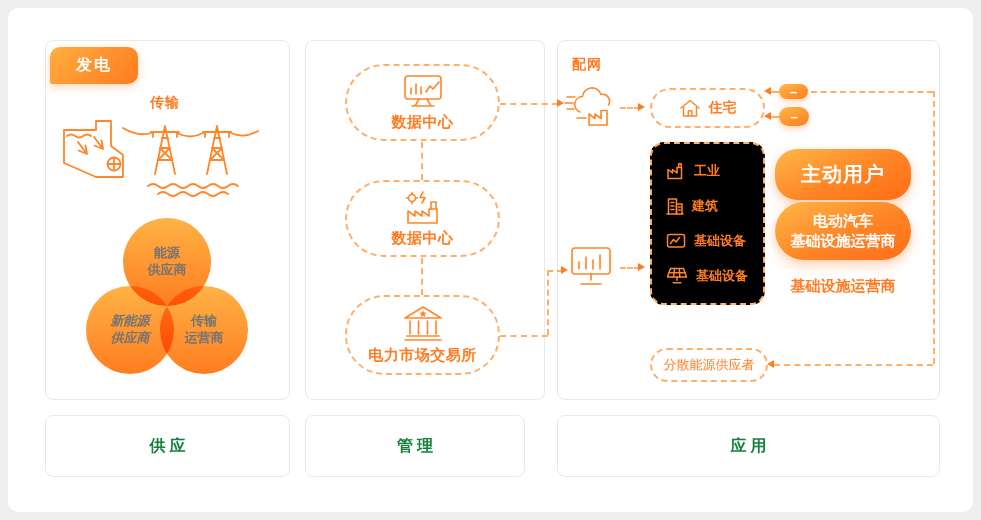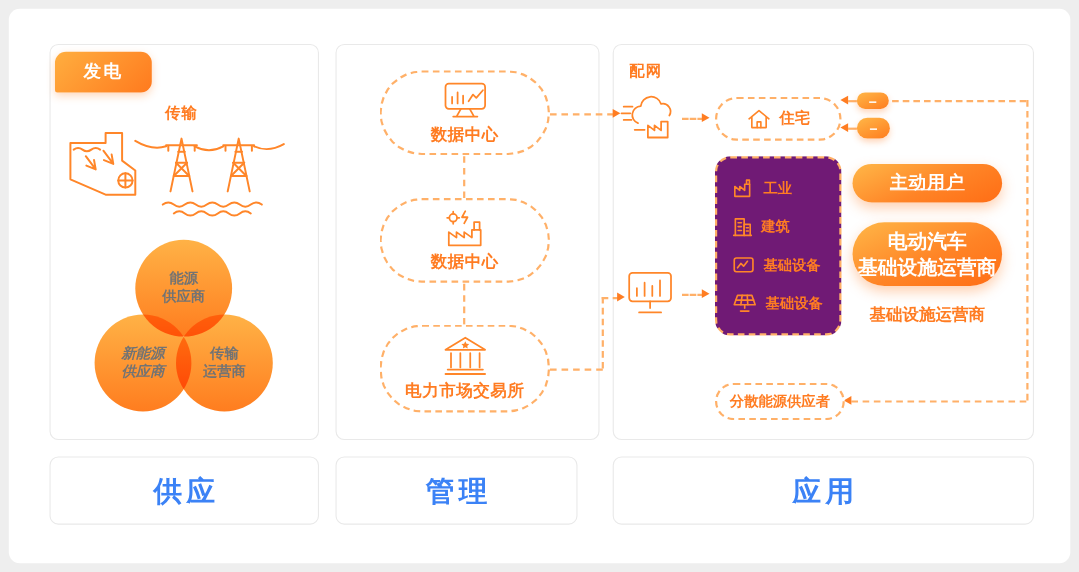--- a/index.html
+++ b/index.html
@@ -13,21 +13,21 @@
   .panel { position:absolute; border:1px solid #e9e9e9; border-radius:8px; background:#fff; }
   #supply-panel { left:45px;  top:40px; width:245px; height:360px; }
   #manage-panel { left:305px; top:40px; width:240px; height:360px; }
   #app-panel    { left:557px; top:40px; width:383px; height:360px; }
 
   .footer-box { position:absolute; top:415px; height:62px; border:1px solid #e9e9e9;
                 border-radius:8px; background:#fff; display:flex; align-items:center; justify-content:center; }
   #supply-footer { left:45px;  width:245px; }
   #manage-footer { left:305px; width:220px; }
   #app-footer    { left:557px; width:383px; }
-  .footer-box span { color:#3b82f6; font-size:26px; font-weight:bold; letter-spacing:4px; text-indent:4px; }
+  .footer-box span { color:#15803d; font-size:16px; font-weight:bold; letter-spacing:4px; text-indent:4px; }
 
   
   .hdash { position:absolute; border-top:2px dashed #ffb068; height:0; }
   .vdash { position:absolute; border-left:2px dashed #ffb068; width:0; }
   .arr-r { position:absolute; width:0; height:0; border-top:4px solid transparent;
            border-bottom:4px solid transparent; border-left:7px solid #ff7d22; }
   .arr-l { position:absolute; width:0; height:0; border-top:4px solid transparent;
            border-bottom:4px solid transparent; border-right:7px solid #ff7d22; }
 
   
@@ -64,47 +64,47 @@
     font-size:14px; font-weight:bold; letter-spacing:1px; }
   #cloud-icon   { position:absolute; left:563px; top:80px; }
   #monitor-icon { position:absolute; left:567px; top:245px; }
 
   #house-box { position:absolute; left:650px; top:88px; width:115px; height:40px;
     border:2px dashed #ffb068; border-radius:20px; background:#fff;
     display:flex; align-items:center; justify-content:center; gap:8px;
     color:#ff7c22; font-size:14px; font-weight:bold; }
 
   #loads-box { position:absolute; left:650px; top:142px; width:115px; height:163px;
-    border:2px dashed #ffb068; border-radius:14px; background:#701a75;
+    border:2px dashed #ffb068; border-radius:14px; background:#000000;
     display:flex; flex-direction:column; justify-content:space-around;
     padding:10px 4px 10px 14px; }
   .load-row { display:flex; align-items:center; gap:8px;
     color:#ff7c22; font-size:13px; font-weight:bold; }
 
   .spill { position:absolute; background:linear-gradient(155deg,#ffb748,#ff7c1e);
     color:#fff; display:flex; align-items:center; justify-content:center;
     font-weight:bold; font-size:13px; line-height:1;
     box-shadow:0 3px 6px rgba(255,120,30,.3); }
   #spill-0 { left:779px; top:84px;  width:29px; height:15px; border-radius:8px; }
   #spill-1 { left:779px; top:107px; width:30px; height:19px; border-radius:10px; }
 
   .gradpill { position:absolute; background:linear-gradient(155deg,#ffb748 0%,#ff8426 55%,#ff6d15 100%);
     color:#fff; font-weight:bold; display:flex; align-items:center; justify-content:center;
     text-align:center; box-shadow:0 5px 12px rgba(255,120,30,.35); }
-  #active-pill { left:775px; top:149px; width:136px; height:35px; border-radius:22px;
-    font-size:16px; letter-spacing:1px;text-decoration:underline; }
+  #active-pill { left:775px; top:149px; width:136px; height:51px; border-radius:22px;
+    font-size:20px; letter-spacing:1px; }
   #ev-pill { left:775px; top:202px; width:136px; height:58px; border-radius:29px;
-    font-size:18px; line-height:1.35; }
+    font-size:15px; line-height:1.35; }
   #ev-caption { position:absolute; left:775px; top:277px; width:136px; text-align:center;
     color:#ff7c22; font-size:15px; font-weight:bold; }
 
   #dist-supplier-box { position:absolute; left:650px; top:348px; width:118px; height:34px;
     border:2px dashed #ffb068; border-radius:17px; background:#fff;
     display:flex; align-items:center; justify-content:center;
-    color:#ff7c22; font-size:13px; font-weight:bold; }
+    color:#ff7c22; font-size:13px; font-weight:normal; }
 
   .preline { white-space:pre-line; }
   svg.icon { display:block; }
 </style>
 </head>
 <body>
 
 <div class="card"></div>
 
 <div class="panel" id="supply-panel"></div>

